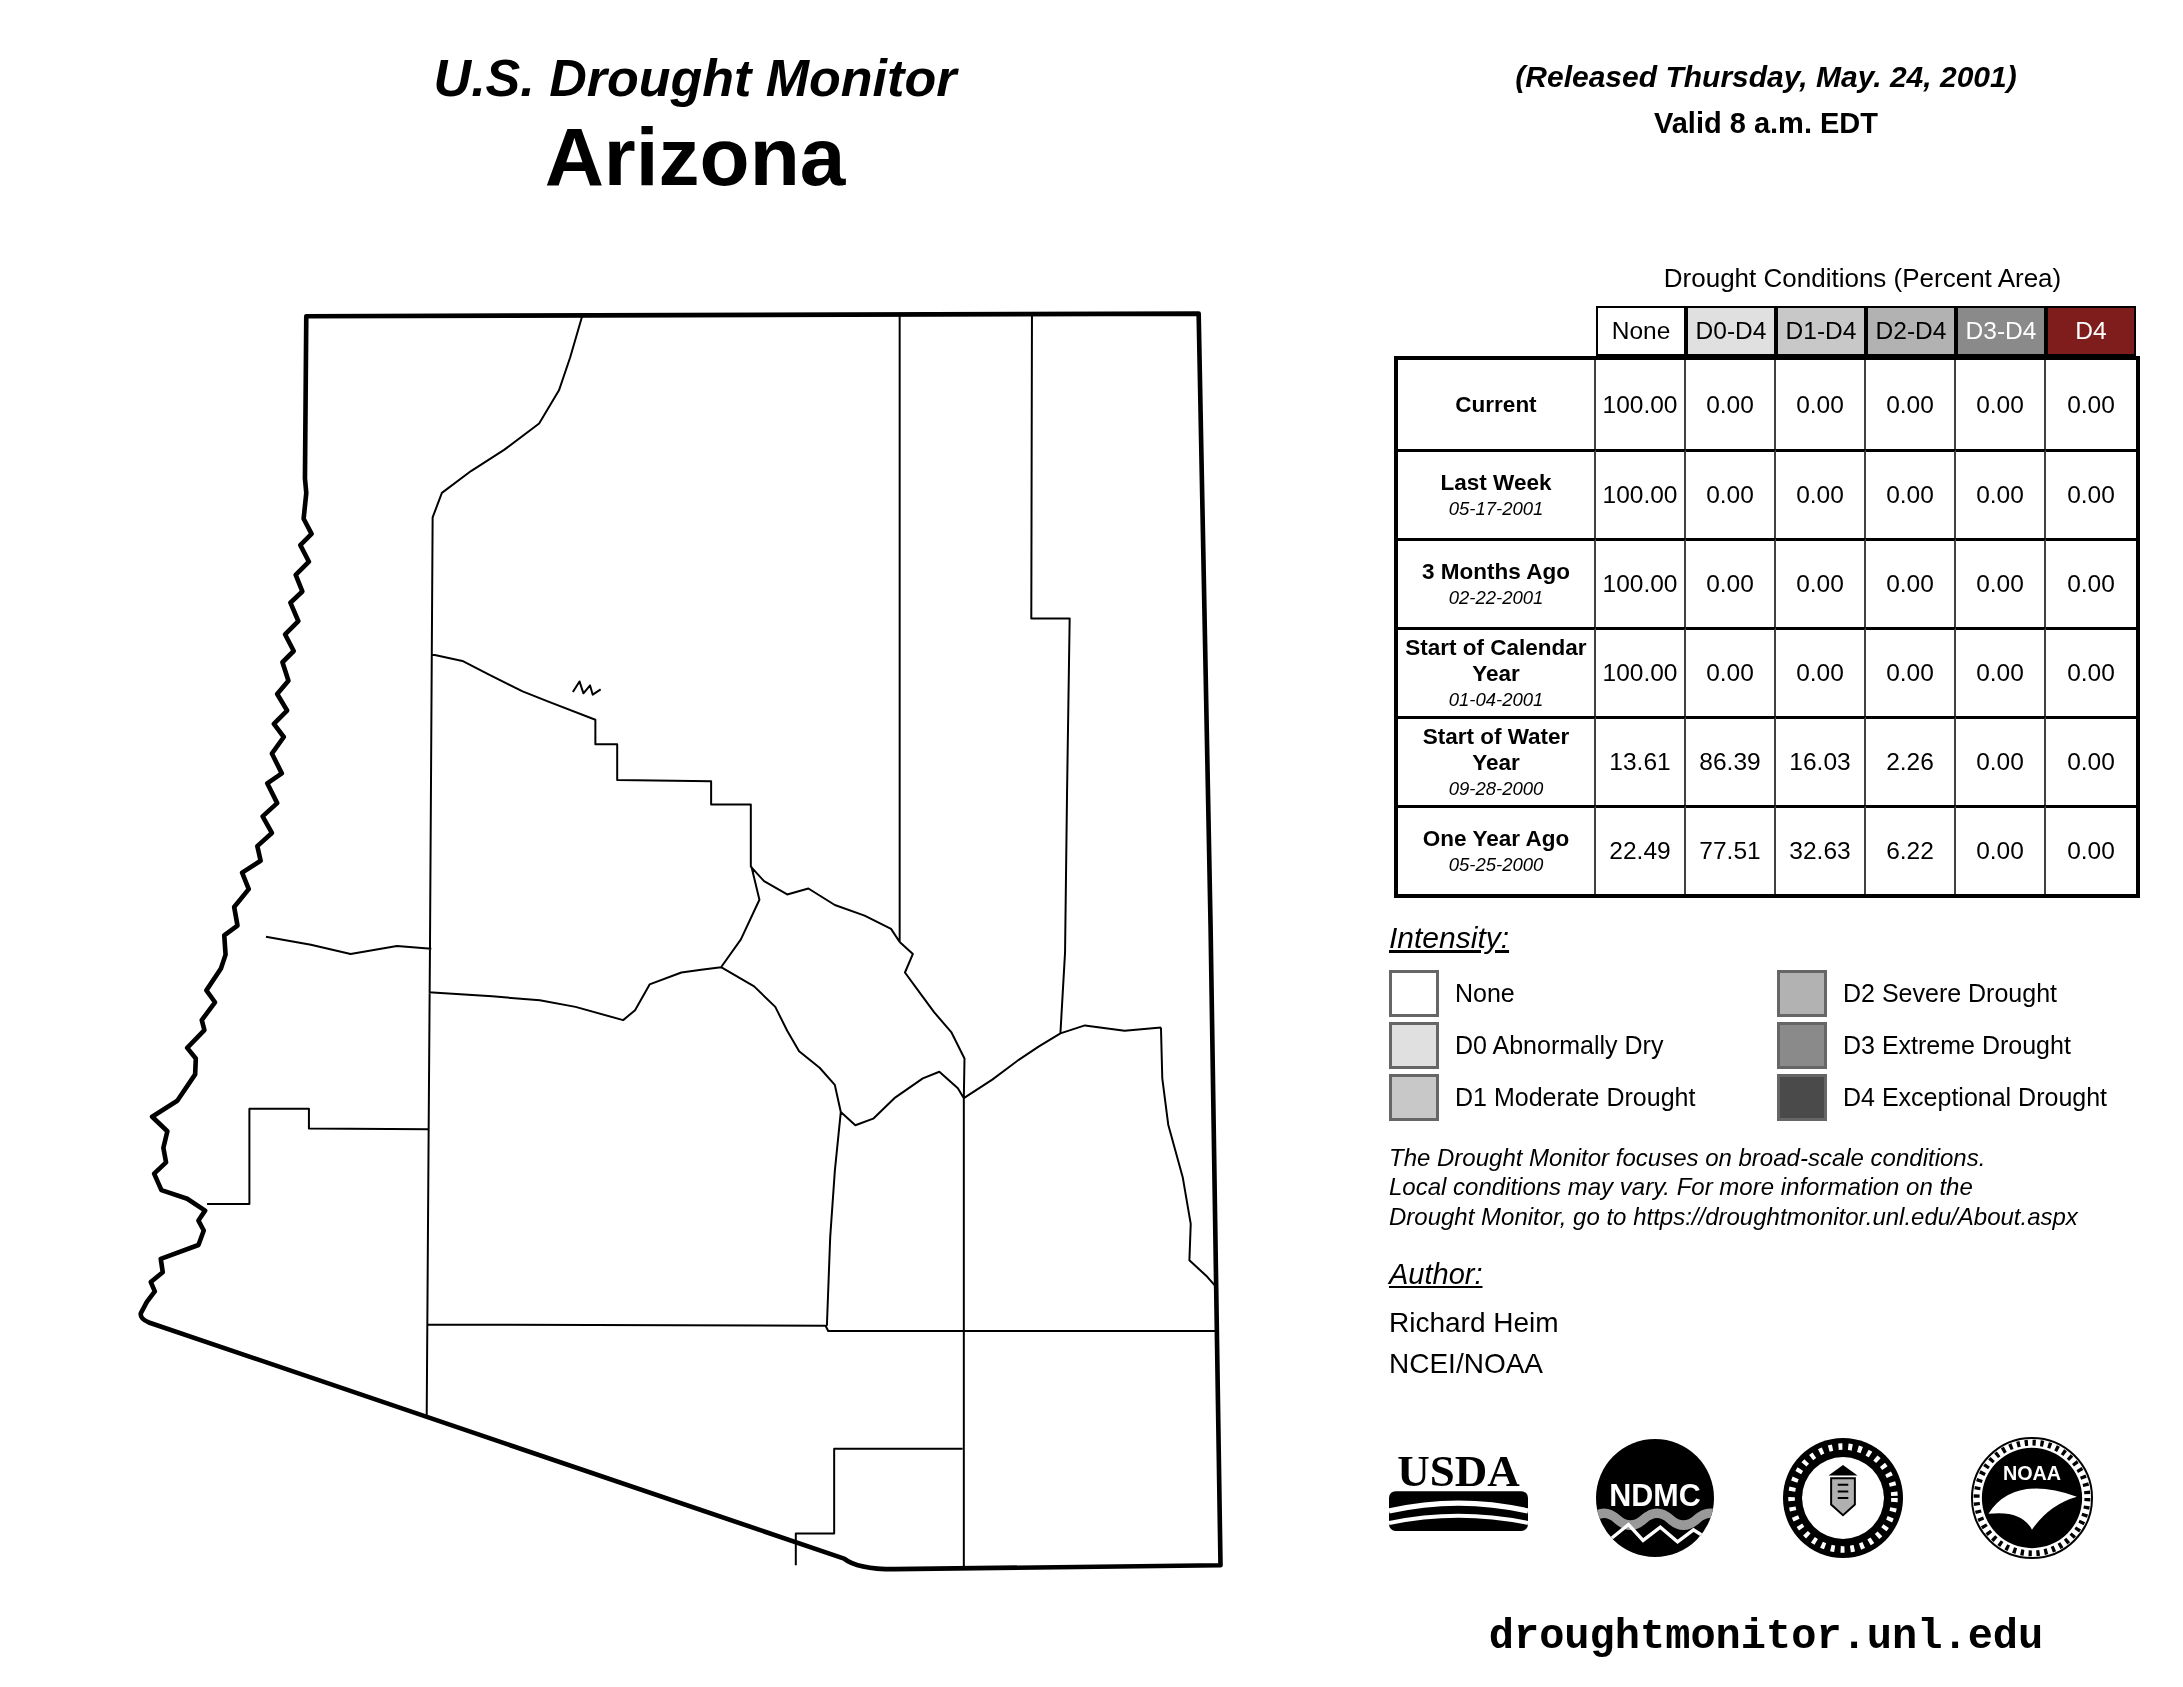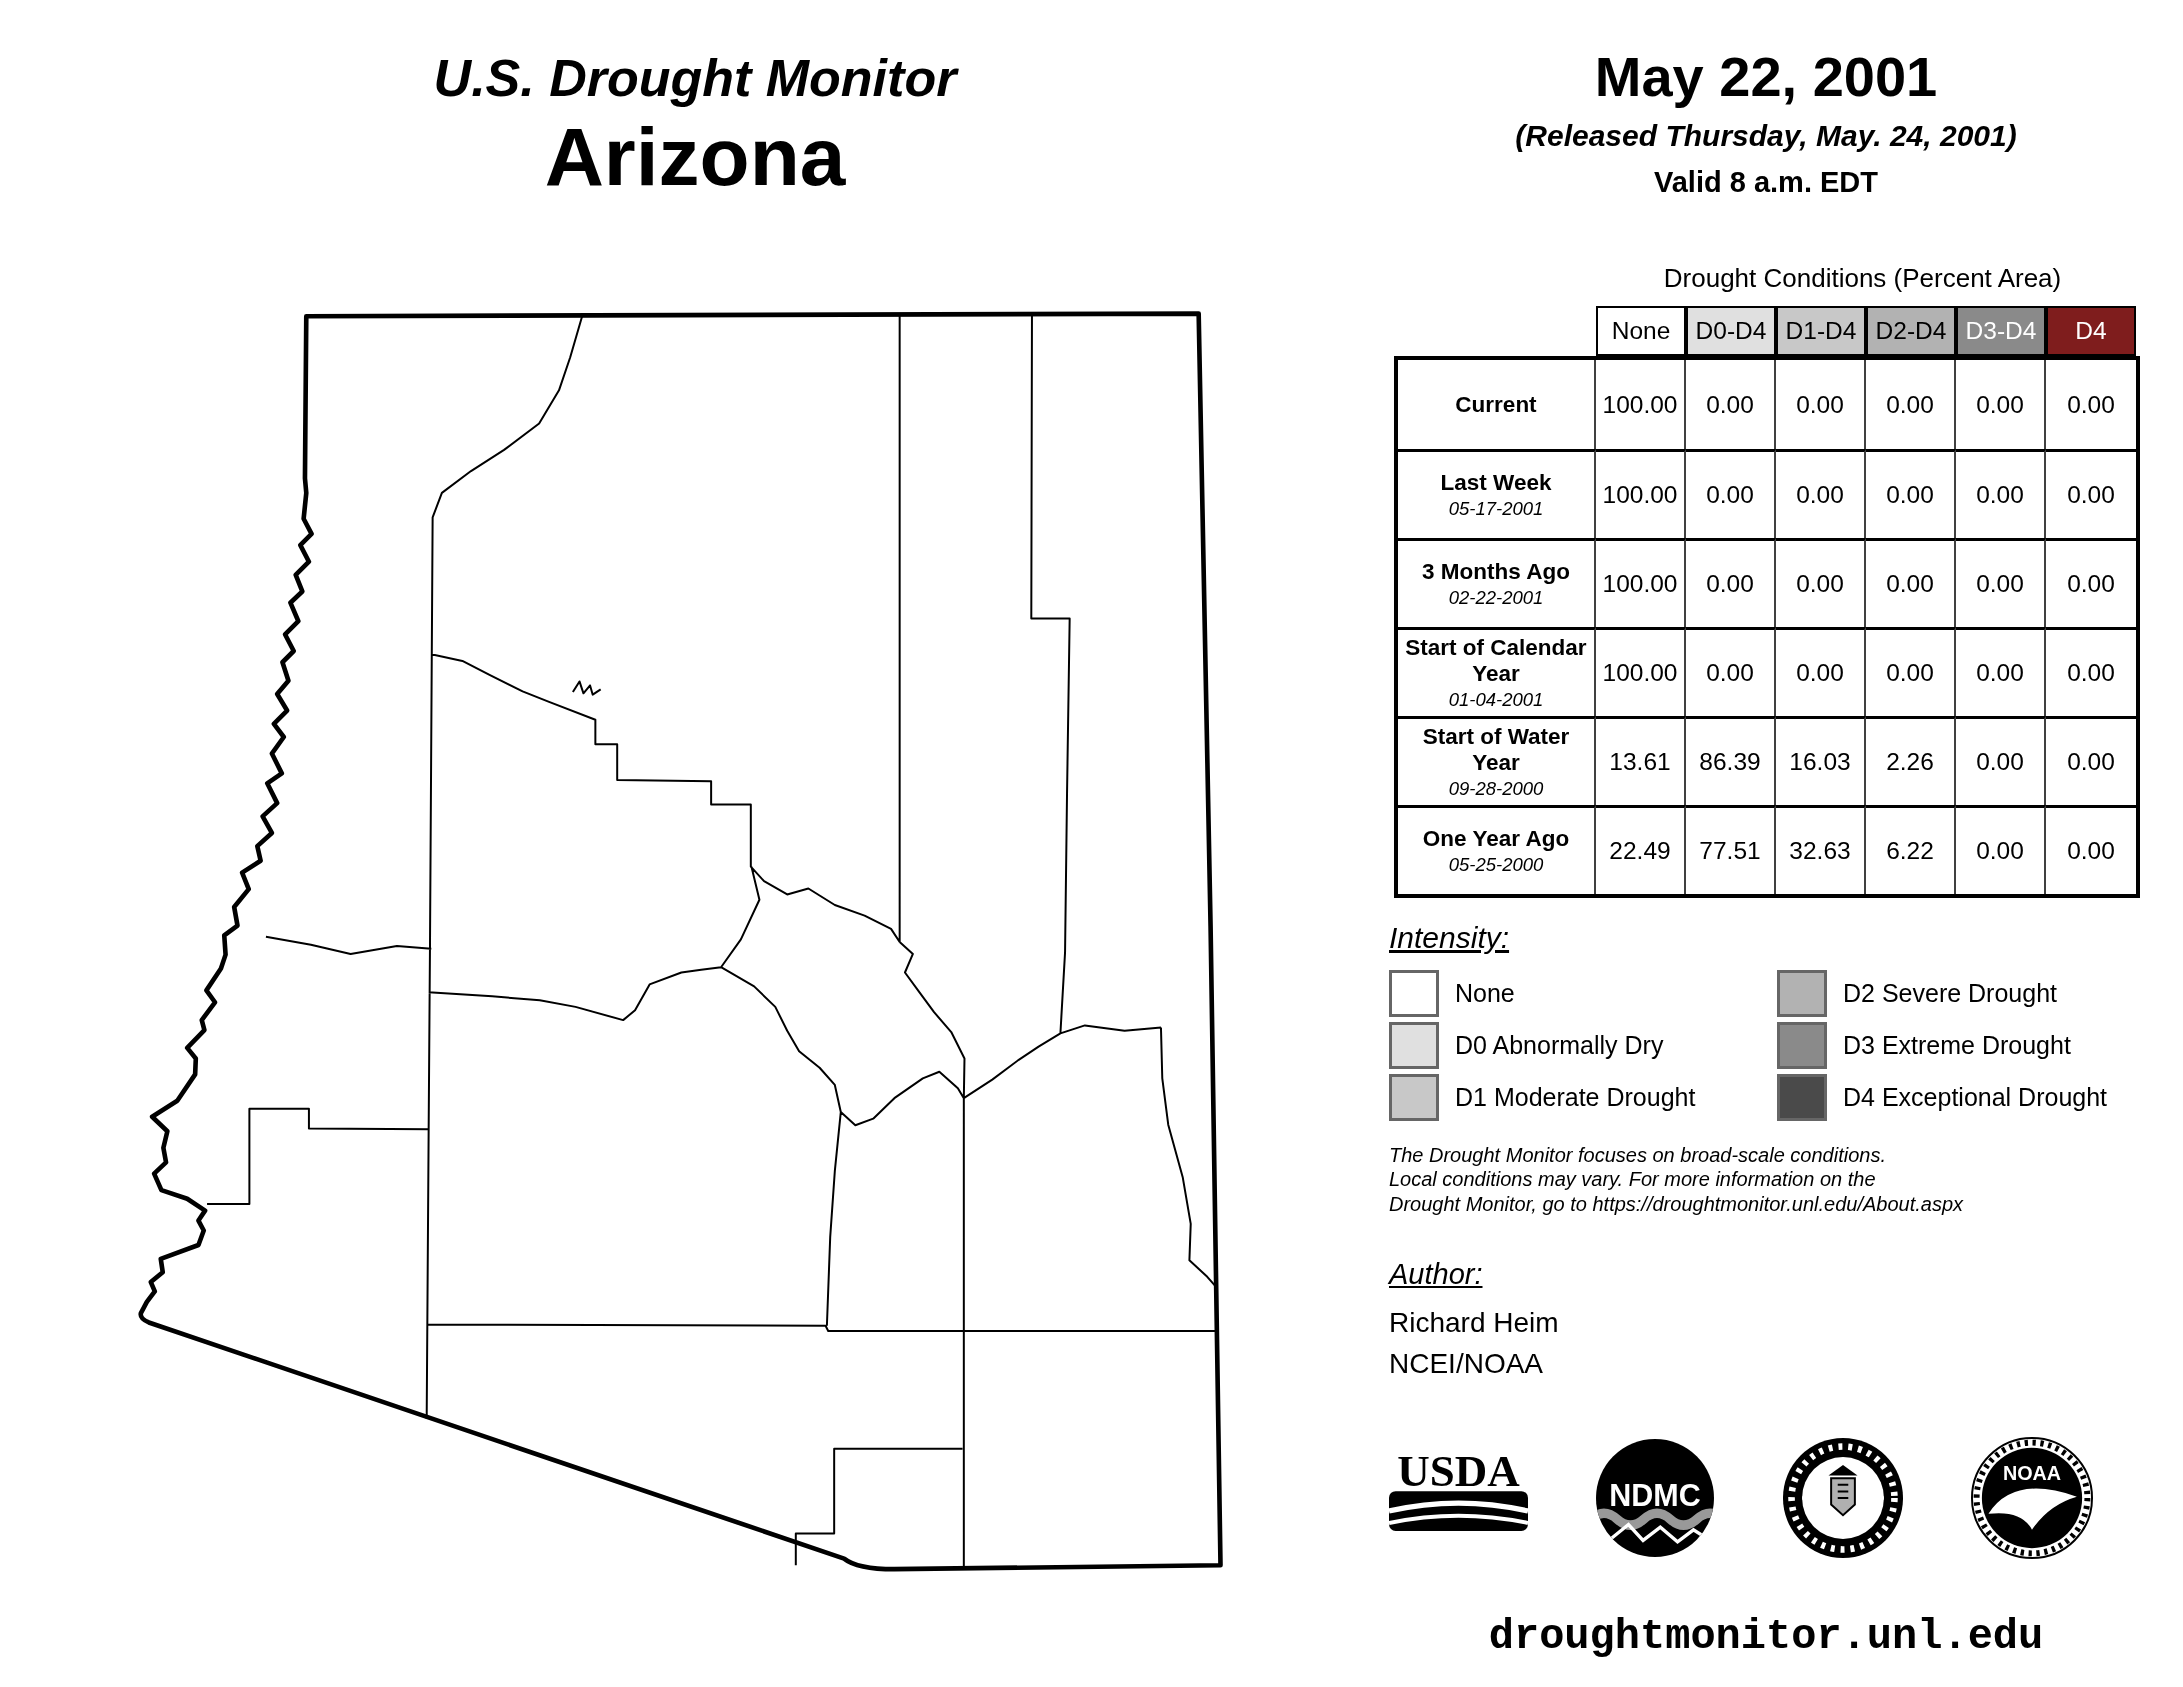--- a/index.html
+++ b/index.html
@@ -40,21 +40,21 @@
   .legend-title{left:1389px;top:921px;font-size:30px;font-style:italic;
     text-decoration:underline;}
   .legend{left:1389px;top:967px;width:767px;}
   .legend-row{display:flex;align-items:center;height:52px;}
   .legend-col-left{position:absolute;left:0;top:0;width:370px;}
   .legend-col-right{position:absolute;left:377px;top:0;width:390px;padding-left:11px;}
   .swatch{width:44px;height:41px;border:3.3px solid #666;box-sizing:content-box;}
   .legend-label{font-size:25px;margin-left:16px;white-space:nowrap;}
 
   
-  .disclaimer{left:1389px;top:1143px;width:767px;font-size:20px;font-style:italic;
+  .disclaimer{left:1389px;top:1143px;width:767px;font-size:24px;font-style:italic;
     line-height:1.22;}
   .author-title{left:1389px;top:1258px;font-size:29px;font-style:italic;
     text-decoration:underline;}
   .author-name{left:1389px;top:1307px;font-size:28px;}
   .author-org{left:1389px;top:1348px;font-size:28px;}
 
   
   .logo{display:block;}
   .url{left:1389px;top:1613px;width:754px;text-align:center;
     font-size:42px;font-weight:bold;font-family:Liberation Mono, monospace;}
@@ -95,21 +95,20 @@
            M 1455,2190 L 1261,2190 L 1261,2318 L 1203,2318 L 1203,2366
            M 866,1046 l 10,-16 l 6,18 l 10,-12 l 4,14 l 12,-8"></path>
 </svg>
 
 <div class="abs title-block">
   <div class="main-title">U.S. Drought Monitor</div>
   <div class="state-title">Arizona</div>
 </div>
 
 <div class="abs date-block">
-  <div class="date-main">May 22, 2001</div>
   <div class="date-released">(Released Thursday, May. 24, 2001)</div>
   <div class="date-valid">Valid 8 a.m. EDT</div>
 </div>
 
 <div class="abs table-title">Drought Conditions (Percent Area)</div>
 
 <div class="abs header-row">
   <div class="hcell" style="background:#ffffff;color:#000000">None</div>
   <div class="hcell" style="background:#e0e0e0;color:#000000">D0-D4</div>
   <div class="hcell" style="background:#c8c8c8;color:#000000">D1-D4</div>

